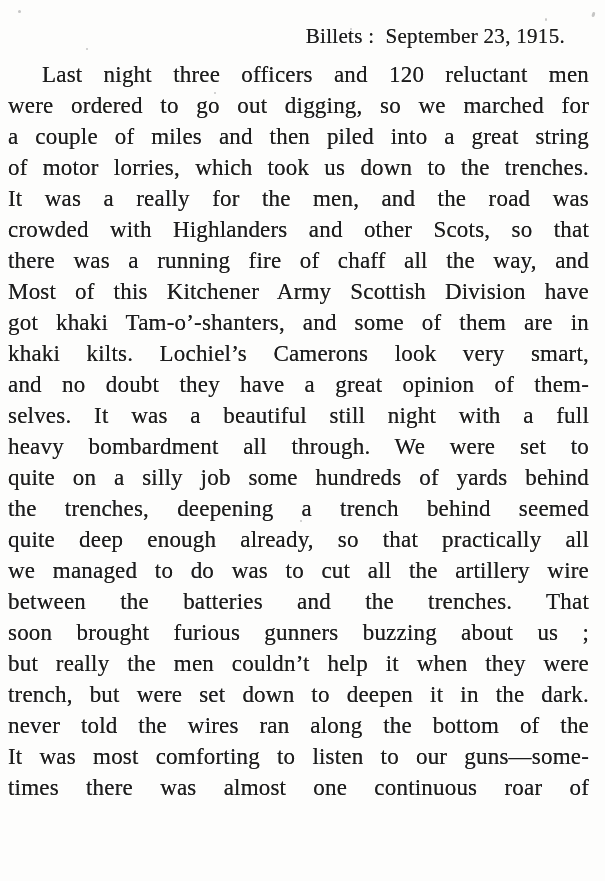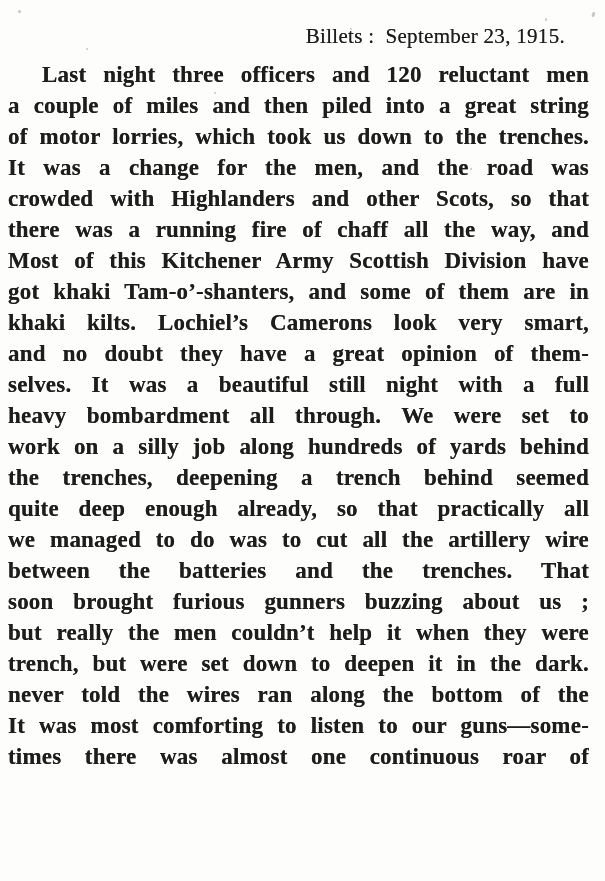--- a/index.html
+++ b/index.html
@@ -34,21 +34,20 @@
   .line {
     font-size: 23px;
     height: 31px;
     line-height: 31px;
     letter-spacing: 0.2px;
     word-spacing: 1.5px;
     text-align: justify;
     text-align-last: justify;
     overflow: hidden;
     white-space: nowrap;
-    font-weight: bold;
   }
   .line.indent {
     padding-left: 34px;
   }
   .speck {
     position: absolute;
     background: rgba(95,95,95,0.35);
     border-radius: 50%;
   }
   .speck.s1 { left: 18px;  top: 10px;  width: 3px; height: 3px; }
@@ -62,32 +61,33 @@
 </style>
 </head>
 <body>
 
 <div class="page">
 
   <div class="running-head">Billets :  September 23, 1915.</div>
 
   <div class="paragraph">
     <div class="line indent">Last night three officers and 120 reluctant men</div>
+    <div class="line">were ordered to go out digging, so we marched for</div>
     <div class="line">a couple of miles and then piled into a great string</div>
     <div class="line">of motor lorries, which took us down to the trenches.</div>
-    <div class="line">It was a change for the men, and the road was</div>
+    <div class="line">It was a really for the men, and the road was</div>
     <div class="line">crowded with Highlanders and other Scots, so that</div>
     <div class="line">there was a running fire of chaff all the way, and</div>
     <div class="line">Most of this Kitchener Army Scottish Division have</div>
     <div class="line">got khaki Tam-o’-shanters, and some of them are in</div>
     <div class="line">khaki kilts. Lochiel’s Camerons look very smart,</div>
     <div class="line">and no doubt they have a great opinion of them-</div>
     <div class="line">selves. It was a beautiful still night with a full</div>
     <div class="line">heavy bombardment all through. We were set to</div>
-    <div class="line">work on a silly job along hundreds of yards behind</div>
+    <div class="line">quite on a silly job some hundreds of yards behind</div>
     <div class="line">the trenches, deepening a trench behind seemed</div>
     <div class="line">quite deep enough already, so that practically all</div>
     <div class="line">we managed to do was to cut all the artillery wire</div>
     <div class="line">between the batteries and the trenches. That</div>
     <div class="line">soon brought furious gunners buzzing about us ;</div>
     <div class="line">but really the men couldn’t help it when they were</div>
     <div class="line">trench, but were set down to deepen it in the dark.</div>
     <div class="line">never told the wires ran along the bottom of the</div>
     <div class="line">It was most comforting to listen to our guns—some-</div>
     <div class="line">times there was almost one continuous roar of</div>

